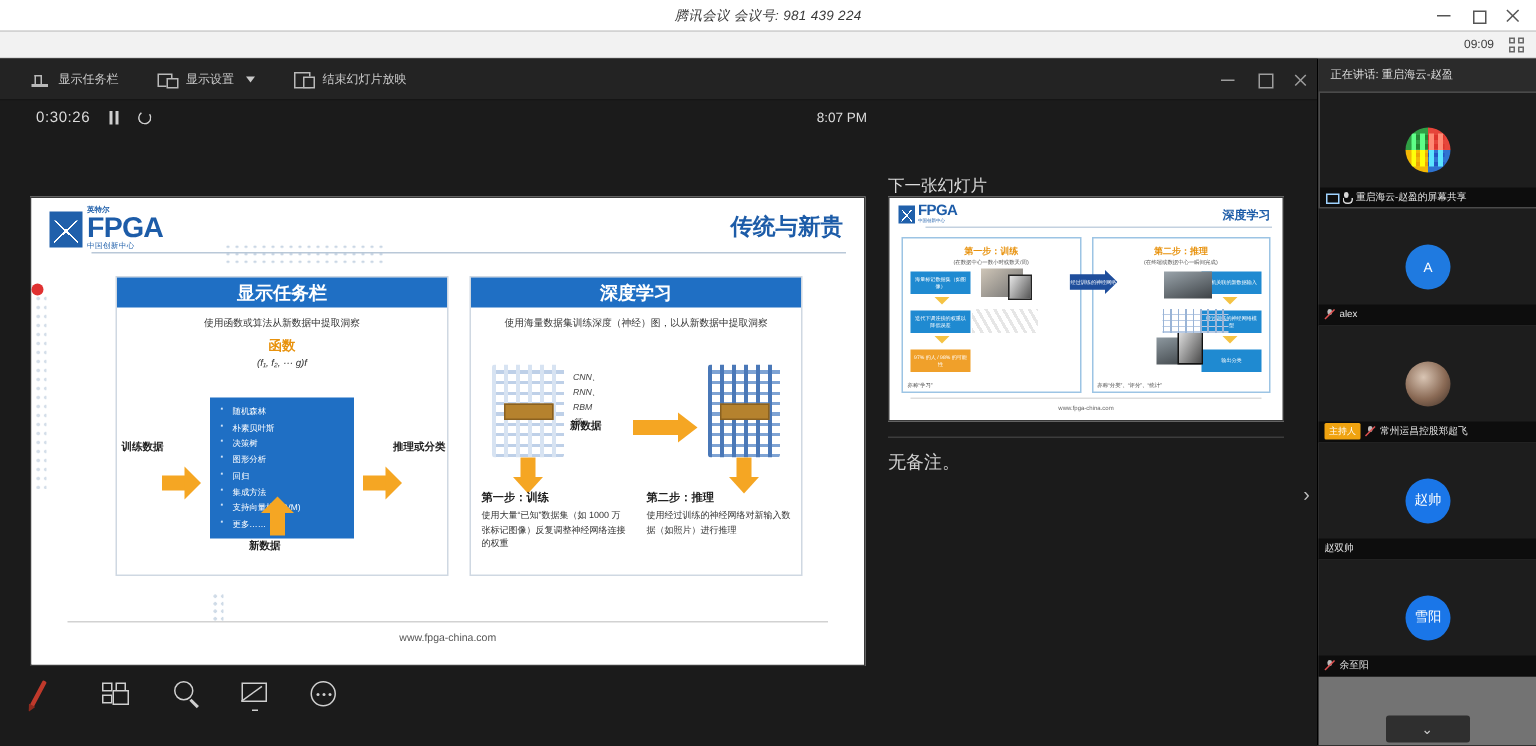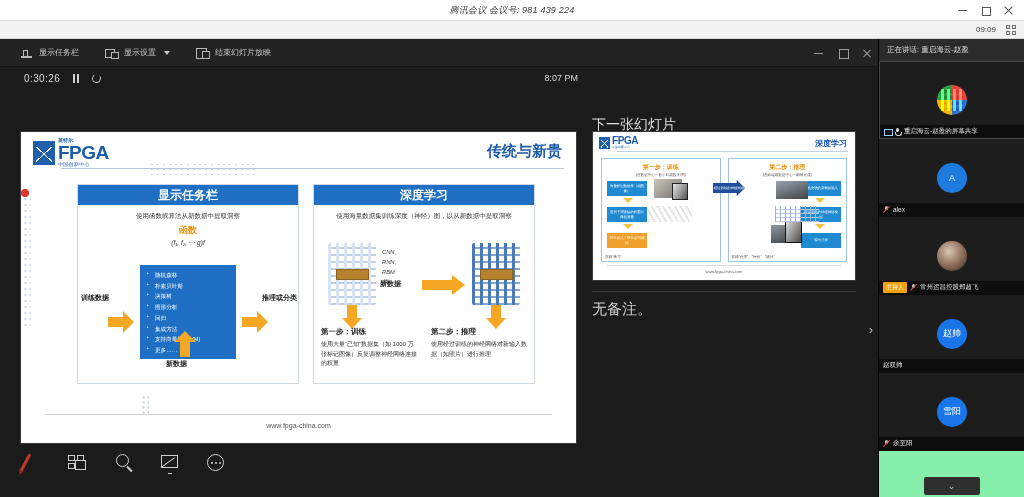--- a/index.html
+++ b/index.html
@@ -302,21 +302,21 @@
   .scr-ico { position:absolute; left:5px; top:6px; width:17px; height:13px; border:1.4px solid #cfcfcf; }
   .scr-ico::before { content:""; position:absolute; left:-1px; top:11px; width:17px; height:1.4px; background:#cfcfcf;
              transform: rotate(-36deg); transform-origin: left center; }
   .scr-ico::after { content:""; position:absolute; left:6px; top:13px; width:4px; height:4px; border-bottom:1.4px solid #cfcfcf; }
   .more-ico { position:absolute; left:5px; top:5px; width:17px; height:17px; border:1.4px solid #cfcfcf; border-radius:50%;
               display:flex; align-items:center; justify-content:center; gap:2px; }
   .more-ico b { width:2px; height:2px; background:#cfcfcf; border-radius:50%; display:block; }
 
   
   .next-label {
-    position:absolute; left: 592px; top: 77px; font-size: 14px; color: #dcdcdc; font-family: Liberation Mono, monospace;
+    position:absolute; left: 592px; top: 77px; font-size: 11px; color: #dcdcdc; font-family: Liberation Mono, monospace;
   }
   .next-slide {
     position:absolute; left: 592px; top: 92px; width: 264px; height: 150px;
     background:#fff; border:1px solid #3a3a3a; overflow:hidden;
   }
   .ns-header { position:absolute; left:0; top:0; width:100%; height: 22px; }
   .ns-logo { position:absolute; left: 6px; top: 4px; display:flex; align-items:center; gap:2px; }
   .ns-logo-mark { width: 11px; height:12px; background:#2060ab; position:relative; }
   .ns-logo-mark::after {
     content:""; position:absolute; left:2px; bottom:1px; width:7px; height:8px;
@@ -366,30 +366,30 @@
   }
   .ns-cap { position:absolute; bottom: 2px; left: 3px; font-size: 3.6px; color:#444; }
   .ns-footer {
     position:absolute; left: 14px; right: 14px; bottom: 6px; border-top:1px solid #ddd;
     padding-top: 3px; text-align:center; font-size: 4px; color:#666;
   }
   .notes {
     position:absolute; left: 592px; top: 252px; width: 264px;
   }
   .notes-divider { height:1px; background:#3c3c3c; margin-bottom: 8px; }
-  .notes-text { font-size: 15px; color:#cfcfcf; }
+  .notes-text { font-size: 12px; color:#cfcfcf; }
   .next-chevron {
     position:absolute; left: 866px; top: 282px; width: 10px; height: 16px; color:#bdbdbd; font-size: 13px;
     display:flex; align-items:center; justify-content:center;
   }
 
   
   .sidebar {
     position:absolute; right: 0; top: 39px; width: 146px; height: 458px;
-    background:#86efac; border-left: 1px solid #000;
+    background:#737373; border-left: 1px solid #000;
   }
   .speaking {
     height: 22px; background:#2b2b2b; display:flex; align-items:center; padding: 0 8px;
     font-size: 7.5px; color:#dcdcdc; white-space:nowrap; overflow:hidden;
   }
   .tile { position:relative; width: 146px; height: 78px; background:#1d1d1d; border-bottom:1px solid #0c0c0c; }
   .tile.sel { border: 1.5px solid #4a4a4a; }
   .tile-av {
     position:absolute; left:50%; top: 50%; transform: translate(-50%,-50%);
     width: 30px; height: 30px; border-radius:50%; display:flex; align-items:center; justify-content:center;

